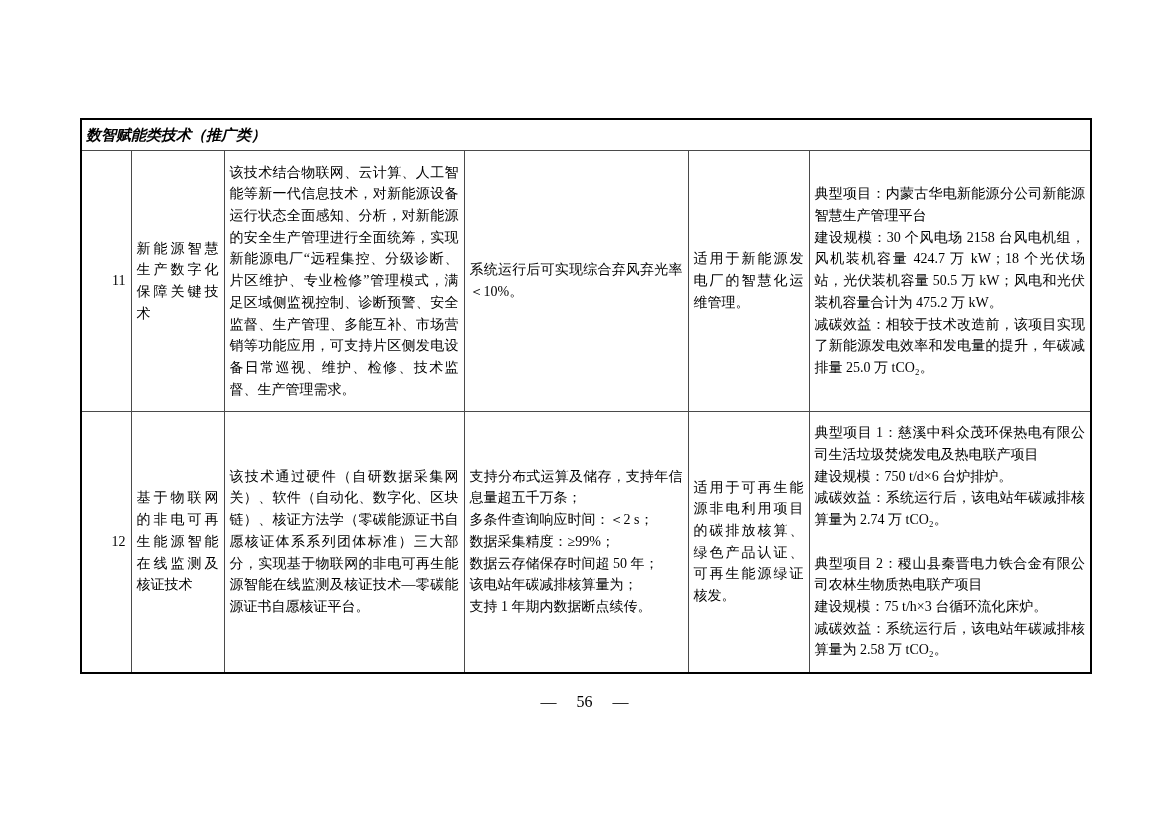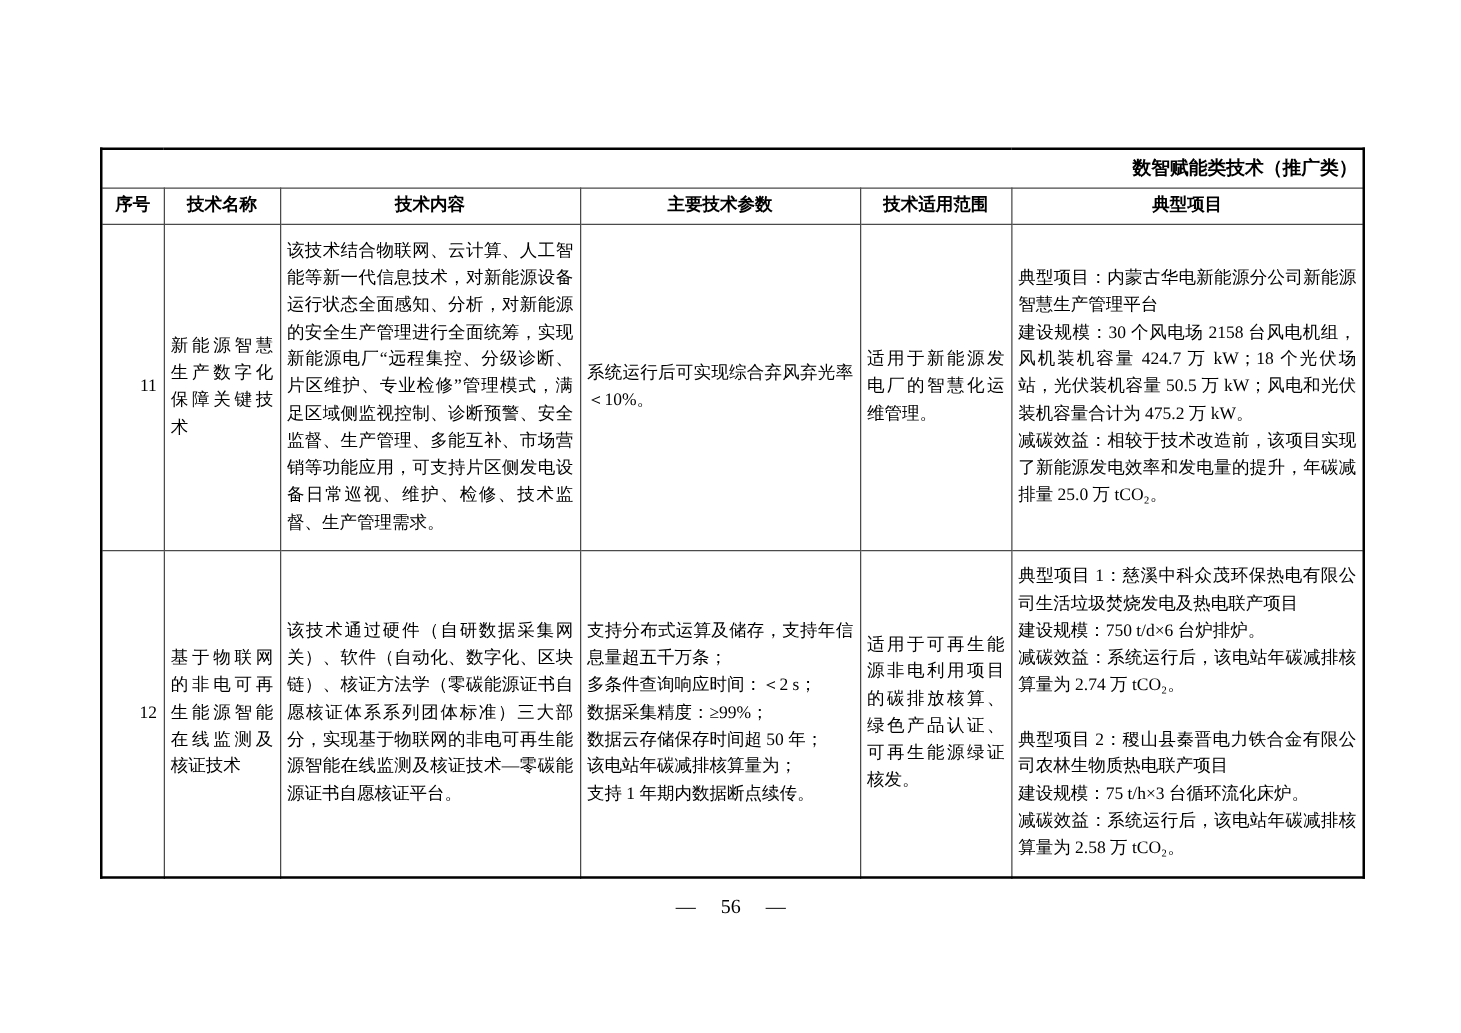--- a/index.html
+++ b/index.html
@@ -34,23 +34,24 @@
     font-size: 14px;
     line-height: 21.7px;
     vertical-align: middle;
     overflow: hidden;
     word-break: break-all;
   }
   tr.title-row td {
     height: 28px;
     font-weight: bold;
     font-size: 15px;
-    text-align: right;
+    text-align: left;
     line-height: 28px;
     padding: 1px 4px;
+    font-style: italic;
   }
   tr.header-row th {
     height: 26px;
     font-weight: bold;
     text-align: center;
     padding: 1px 4px;
   }
   tr.data-row {
     height: 261px;
   }
@@ -66,21 +67,21 @@
   }
   .para {
     text-align: justify;
   }
   .para:empty::before {
     content: "\00a0";
   }
   .page-footer {
     position: absolute;
     left: 0;
-    top: 717px;
+    top: 693px;
     width: 100%;
     text-align: center;
     font-size: 16px;
     word-spacing: 16px;
   }
 </style>
 </head>
 <body>
 
 <div class="table-wrap">
@@ -89,28 +90,20 @@
       <col style="width:50px">
       <col style="width:93px">
       <col style="width:240px">
       <col style="width:224px">
       <col style="width:121px">
       <col style="width:282px">
     </colgroup>
     <tbody>
       <tr class="title-row">
         <td colspan="6">数智赋能类技术（推广类）</td>
-      </tr>
-      <tr class="header-row">
-        <th>序号</th>
-        <th>技术名称</th>
-        <th>技术内容</th>
-        <th>主要技术参数</th>
-        <th>技术适用范围</th>
-        <th>典型项目</th>
       </tr>
       <tr class="data-row">
         <td class="cell-index">11</td>
         <td class="cell-name">新能源智慧生产数字化保障关键技术</td>
         <td class="cell-content">该技术结合物联网、云计算、人工智能等新一代信息技术，对新能源设备运行状态全面感知、分析，对新能源的安全生产管理进行全面统筹，实现新能源电厂“远程集控、分级诊断、片区维护、专业检修”管理模式，满足区域侧监视控制、诊断预警、安全监督、生产管理、多能互补、市场营销等功能应用，可支持片区侧发电设备日常巡视、维护、检修、技术监督、生产管理需求。</td>
         <td class="cell-params">
             <div class="para">系统运行后可实现综合弃风弃光率＜10%。</div>
           </td>
         <td class="cell-scope">适用于新能源发电厂的智慧化运维管理。</td>
         <td class="cell-projects">

